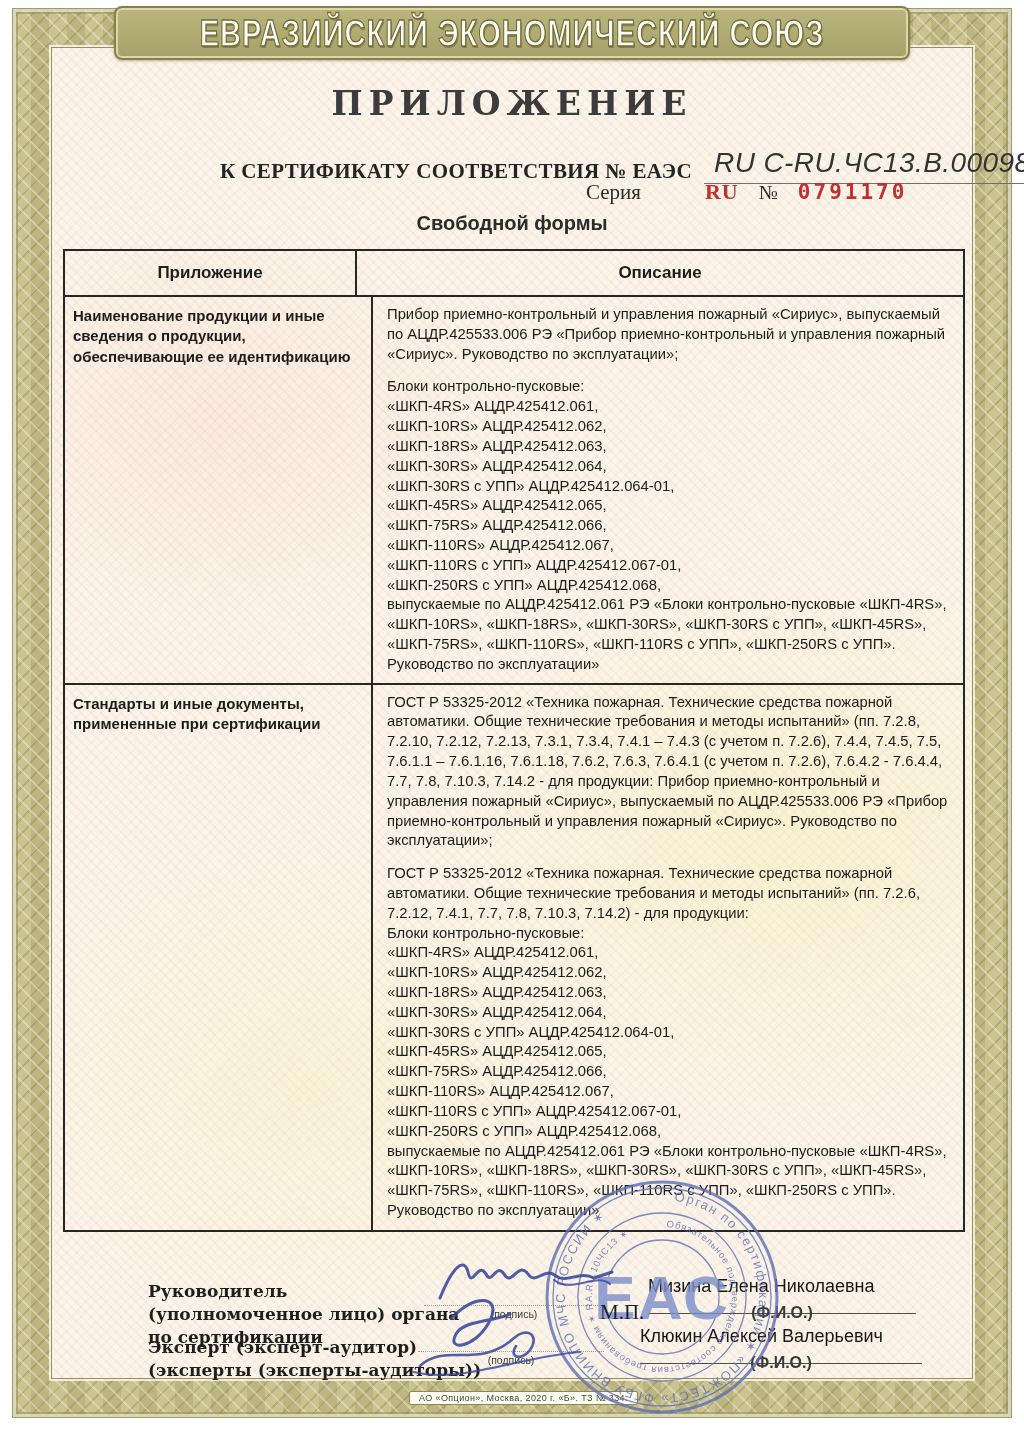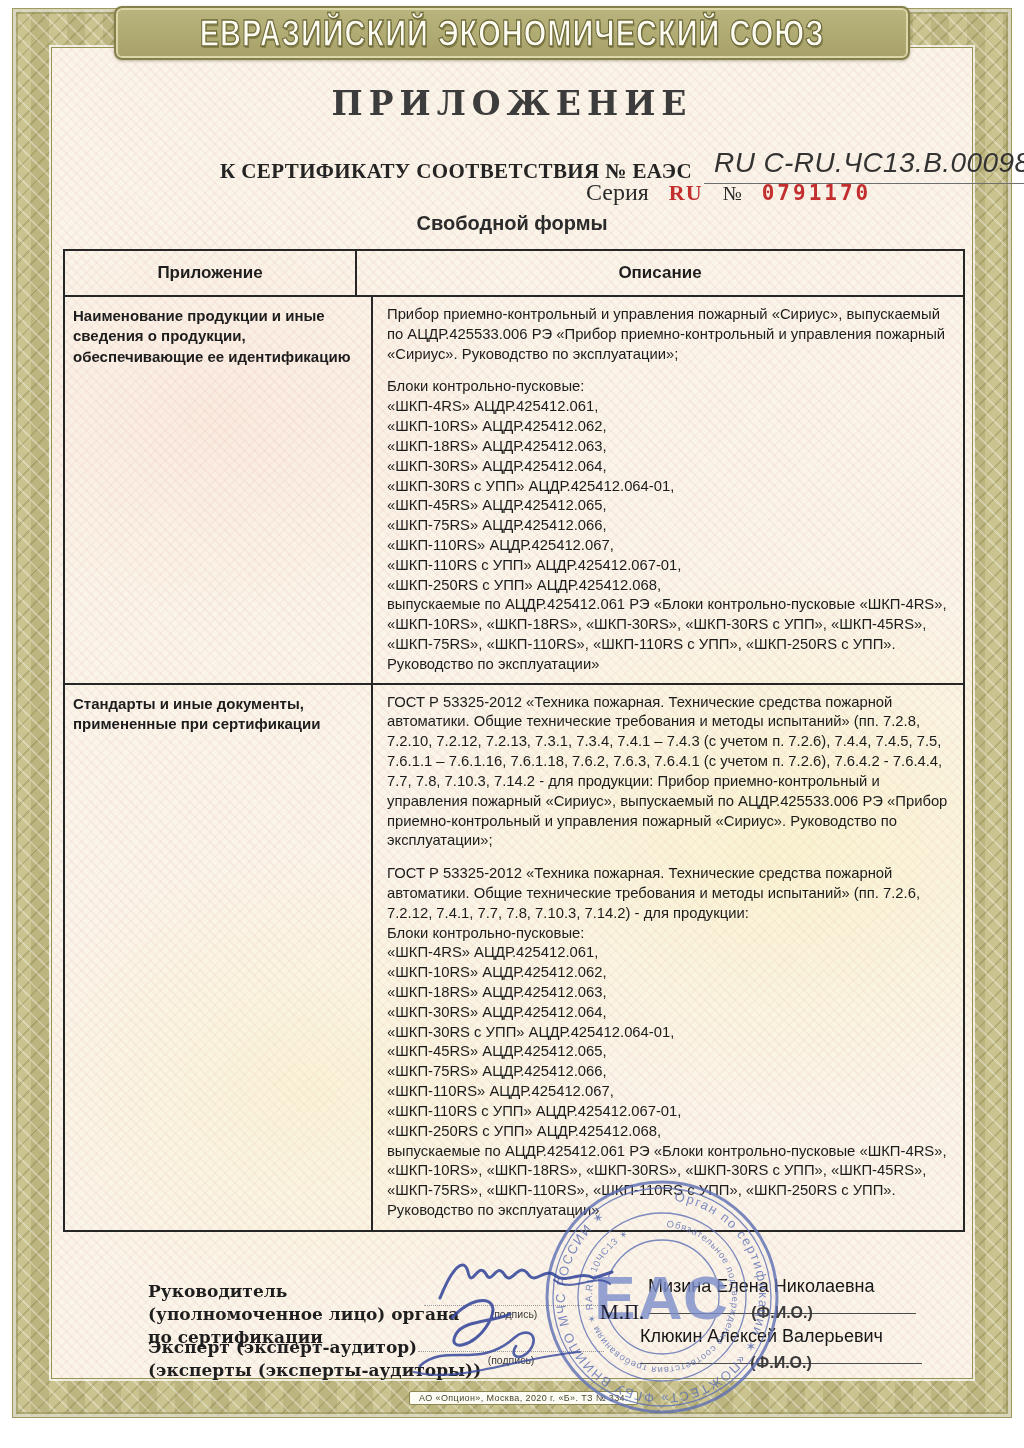--- a/index.html
+++ b/index.html
@@ -38,22 +38,22 @@
   
   .doc-title{position:absolute;top:36px;left:0;right:0;text-align:center;
     font-family:"DejaVu Serif","Liberation Serif",serif;font-size:33px;font-weight:700;
     letter-spacing:6px;color:#3c3c3c;}
   .cert-row{position:absolute;top:99px;left:168px;right:6px;display:flex;align-items:flex-end;gap:12px;}
   .cert-label{font-family:"Liberation Serif",serif;font-weight:700;font-size:21px;
     letter-spacing:.4px;color:#242424;white-space:nowrap;}
   .cert-number{flex:1;font-size:28px;color:#333;border-bottom:1.5px solid #6f6f6f;
     padding:0 4px 4px 10px;letter-spacing:.4px;white-space:nowrap;font-style:italic;}
   .series-row{position:absolute;top:131px;left:534px;display:flex;gap:20px;align-items:baseline;}
-  .series-label{font-family:"Liberation Serif",serif;font-size:24px;color:#2b2b2b;}
-  .series-value{font-family:"Liberation Serif",serif;font-weight:700;font-size:22px;letter-spacing:1px;}
+  .series-label{font-family:"Liberation Serif",serif;font-size:21px;color:#2b2b2b;}
+  .series-value{font-family:"Liberation Serif",serif;font-weight:700;font-size:22px;letter-spacing:1px;margin-left:44px;}
   .number-sign{font-family:"Liberation Serif",serif;font-size:20px;color:#2b2b2b;}
   .blank-number{font-family:"DejaVu Sans Mono",monospace;font-weight:700;font-size:21px;letter-spacing:3px;}
   .red{color:#c32f2f;}
   .form-kind{position:absolute;top:164px;left:0;right:0;text-align:center;
     font-weight:700;font-size:20px;color:#2b2b2b;}
   
   .cert-table{position:absolute;top:201px;left:11px;width:898px;border:2px solid #262626;
     display:flex;flex-direction:column;}
   .thead{display:flex;border-bottom:2px solid #262626;}
   .th{display:flex;align-items:center;justify-content:center;font-weight:700;font-size:17px;height:44px;color:#1e1e1e;}

